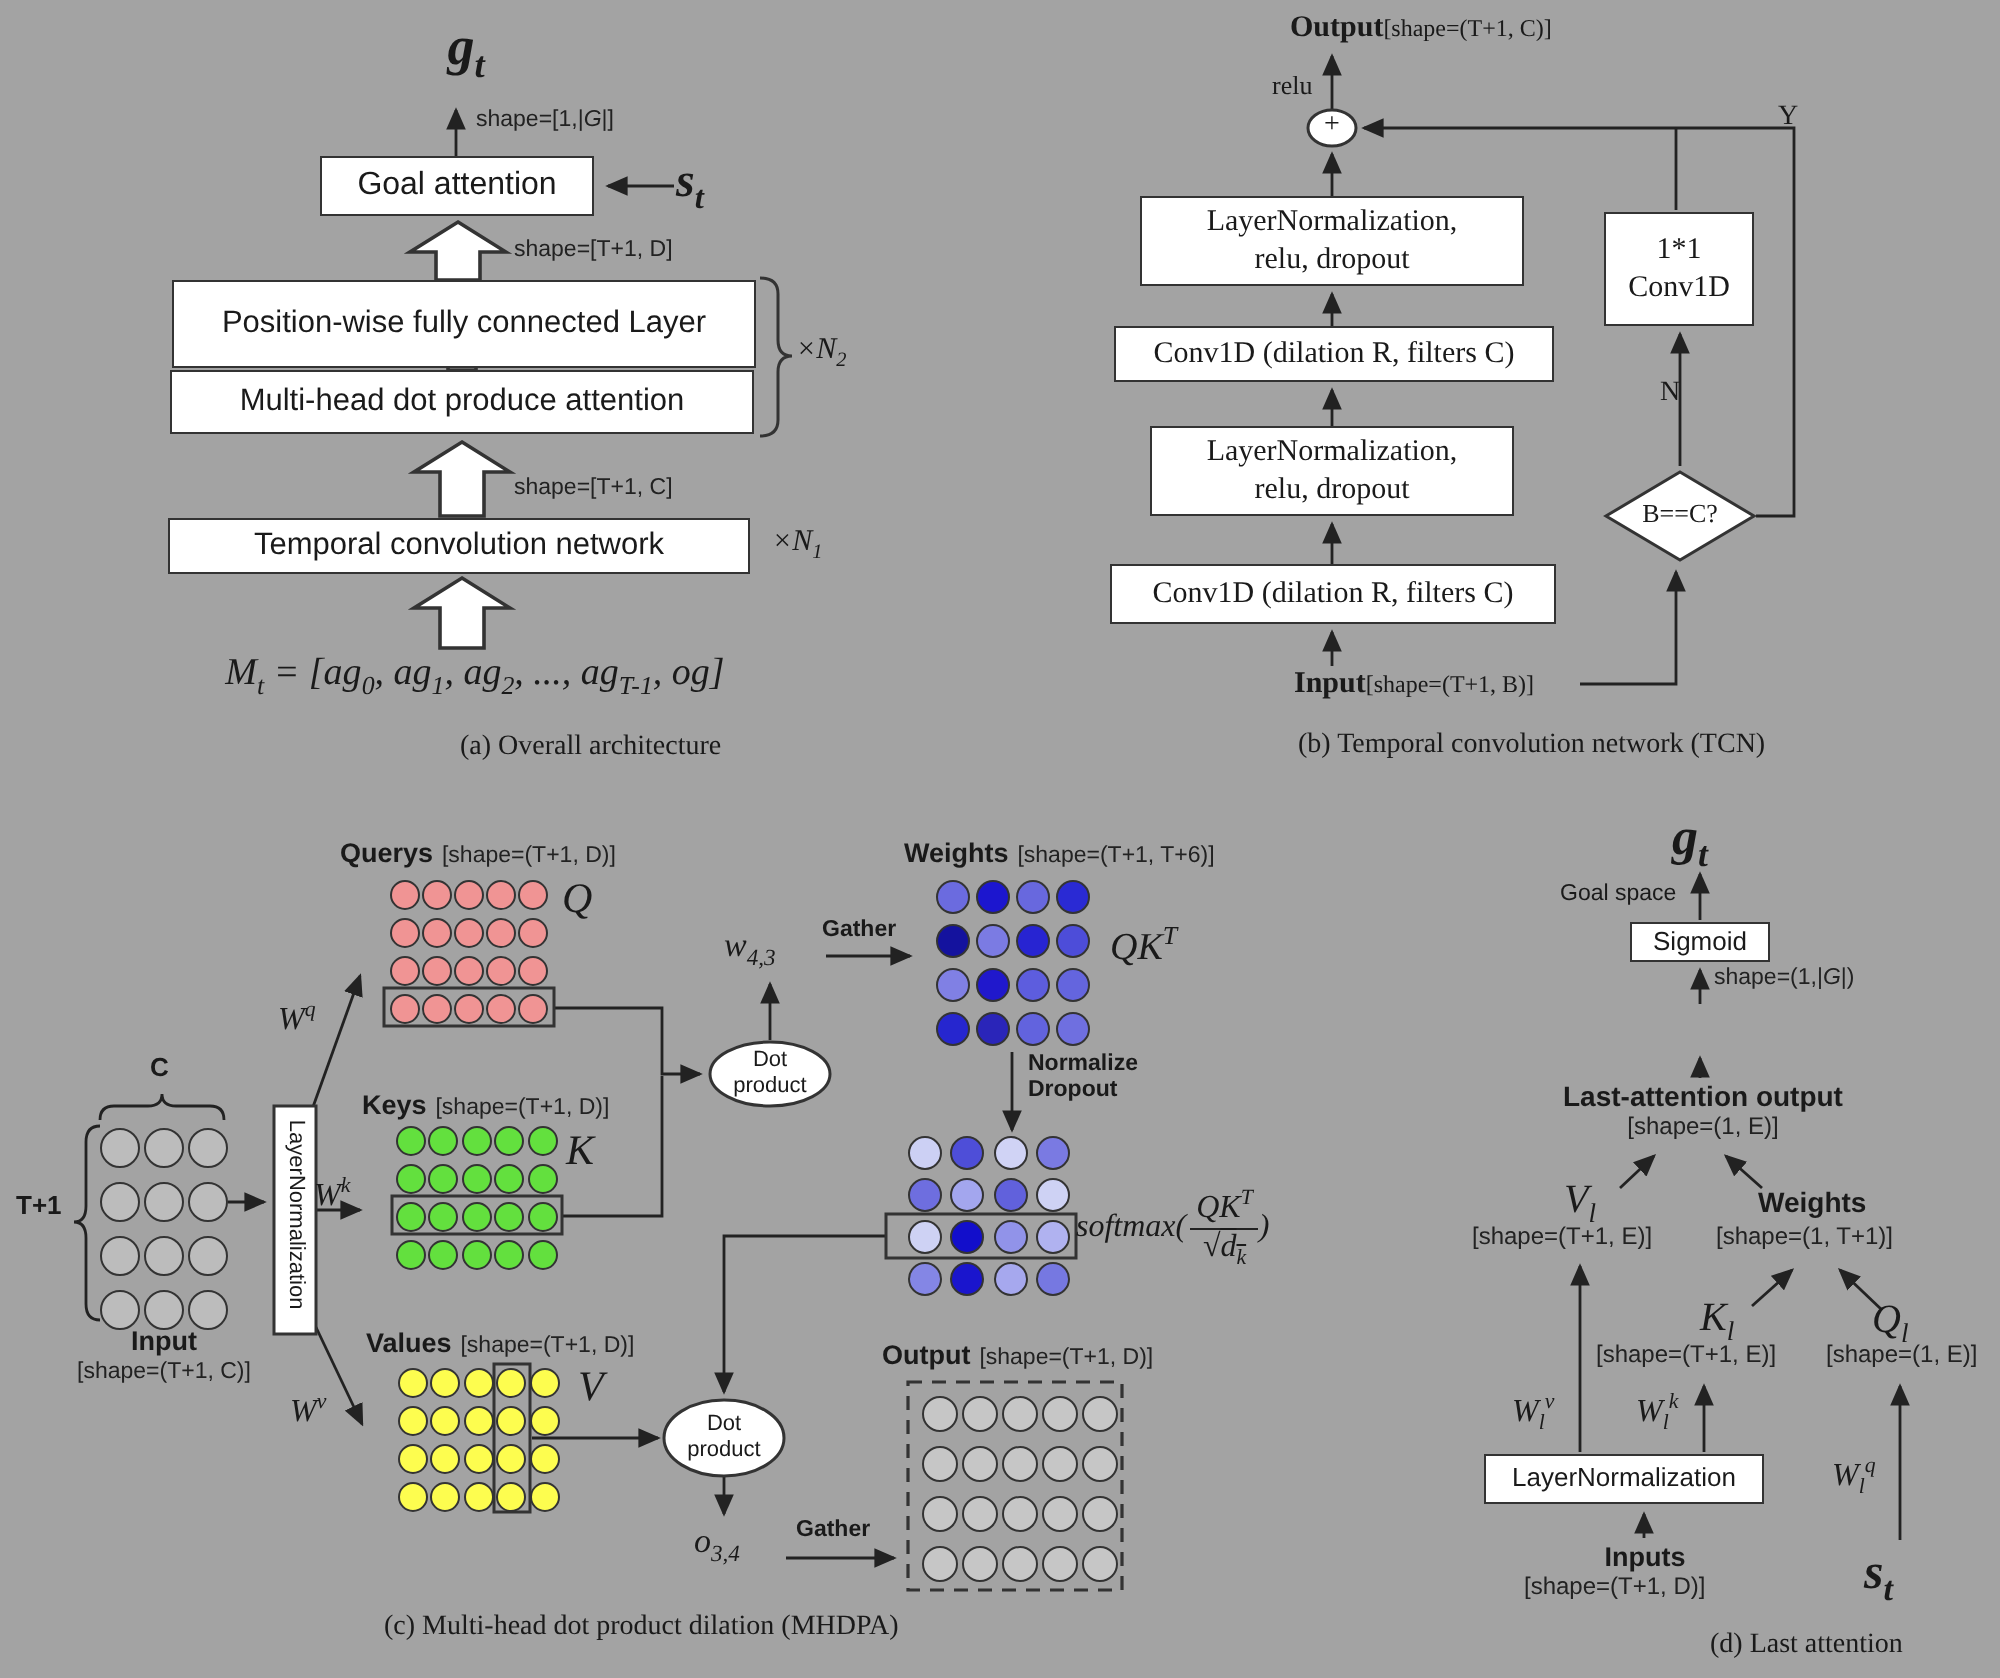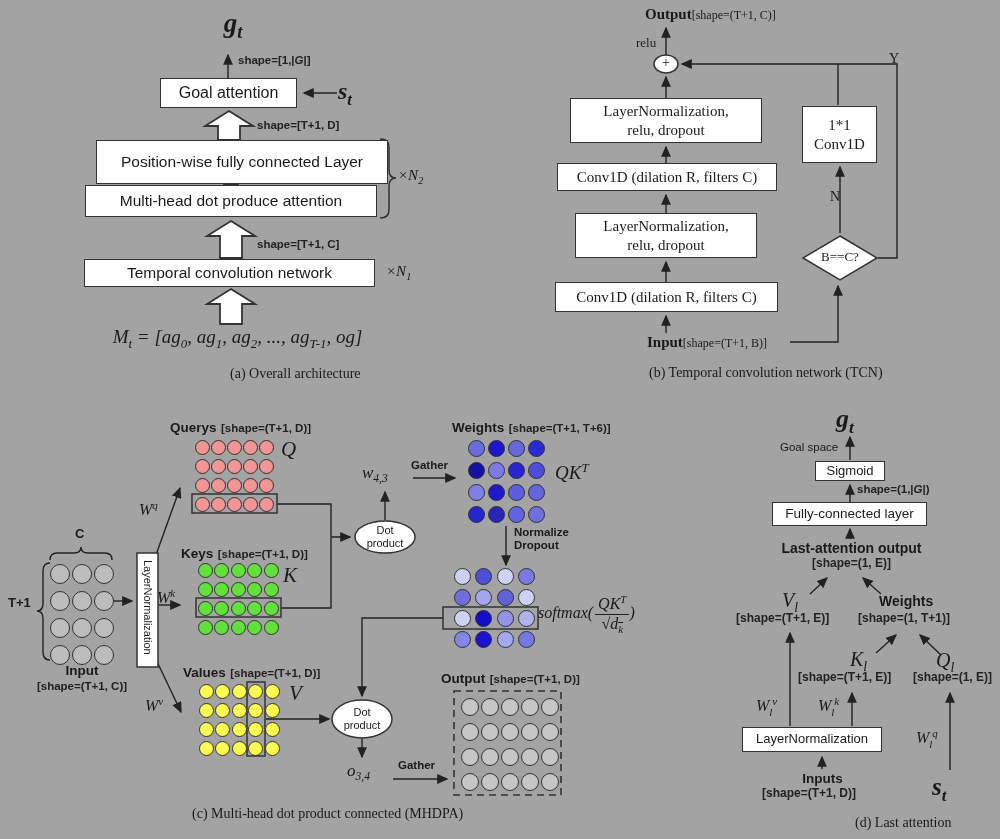--- a/index.html
+++ b/index.html
@@ -6,21 +6,21 @@
   .fig{position:relative;width:1000px;height:839px;background:#a3a3a3;overflow:hidden;
        font-family:"Liberation Sans",sans-serif;color:#1a1a1a}
   .fig svg{position:absolute;left:0;top:0}
   .layer{position:absolute;left:0;top:0;width:100%;height:100%;pointer-events:none}
   .lbl{position:absolute;white-space:nowrap;line-height:1.15}
   .box{position:absolute;border:1.6px solid #333;background:#fff;display:flex;align-items:center;
        justify-content:center;text-align:center;box-sizing:border-box;line-height:1.25}
   .serif{font-family:"Liberation Serif",serif}
   .math{font-family:"Liberation Serif",serif;font-style:italic}
   .bold{font-weight:bold}
-  .shape{font-size:11.5px;font-weight:700;color:#222}
+  .shape{font-size:11.5px;font-weight:400;color:#222}
   .hdr{font-size:13.5px;font-weight:bold}
   .ctr{text-align:center}
   .dot{position:absolute;border-radius:50%;border:1.3px solid #333;box-sizing:border-box}
   sub,sup{font-size:68%}
   .fr{display:inline-block;vertical-align:middle;text-align:center;margin-left:2px}
   .nu{display:block;border-bottom:1.4px solid #222;padding:0 3px}
   .de{display:block}
   .ov{text-decoration:overline}
 </style>
 </head>
@@ -242,21 +242,21 @@
       <span class="dot" style="left: 501px; top: 773px; width: 18px; height: 18px; background: rgb(198, 198, 198);"></span>
       <span class="dot" style="left: 521px; top: 773px; width: 18px; height: 18px; background: rgb(198, 198, 198);"></span>
       <span class="dot" style="left: 541px; top: 773px; width: 18px; height: 18px; background: rgb(198, 198, 198);"></span>
     </div>
 
   <div class="lbl math bold ctr" style="left:203px;top:8px;width:60px;font-size:27px">g<sub>t</sub></div>
   <div class="lbl shape" style="left:238px;top:54px">shape=[1,|<i>G</i>|]</div>
   <div class="box" style="left:160px;top:78px;width:137px;height:30px;font-size:16px">Goal attention</div>
   <div class="lbl math bold" style="left:338px;top:78px;font-size:24px">s<sub>t</sub></div>
   <div class="lbl shape" style="left:257px;top:119px">shape=[T+1, D]</div>
-  <div class="box" style="left:96px;top:140px;width:292px;height:44px;font-size:15.5px">Position-wise fully connected Layer</div>
+  <div class="box" style="left:86px;top:140px;width:292px;height:44px;font-size:15.5px">Position-wise fully connected Layer</div>
   <div class="lbl math" style="left:398px;top:167px;font-size:15px">×N<sub>2</sub></div>
   <div class="box" style="left:85px;top:185px;width:292px;height:32px;font-size:15.5px">Multi-head dot produce attention</div>
   <div class="lbl shape" style="left:257px;top:238px">shape=[T+1, C]</div>
   <div class="box" style="left:84px;top:259px;width:291px;height:28px;font-size:15.5px">Temporal convolution network</div>
   <div class="lbl math" style="left:386px;top:263px;font-size:15px">×N<sub>1</sub></div>
   <div class="lbl math ctr" style="left:80px;top:326px;width:315px;font-size:19px">M<sub>t</sub> = [ag<sub>0</sub>, ag<sub>1</sub>, ag<sub>2</sub>, ..., ag<sub>T-1</sub>, og]</div>
   <div class="lbl serif" style="left:230px;top:366px;font-size:14px">(a) Overall architecture</div>
 
   <div class="lbl" style="left:645px;top:5px">
     <span class="serif bold" style="font-size:15px">Output</span><span class="serif" style="font-size:12px">[shape=(T+1, C)]</span>
@@ -309,27 +309,26 @@
   <div class="lbl math" style="left:555px;top:461px;font-size:19px">QK<sup>T</sup></div>
   <div class="lbl" style="left:514px;top:526px;font-size:11.5px;font-weight:600">Normalize<br>Dropout</div>
   <div class="lbl math" style="left:538px;top:593px;font-size:16px">softmax(<span class="fr"><span class="nu">QK<sup>T</sup></span><span class="de">√<span class="ov">d<sub>k</sub></span></span></span>)</div>
   <div class="lbl" style="left:441px;top:669px">
     <span class="hdr">Output</span>
     <span class="shape">[shape=(T+1, D)]</span>
   </div>
   <div class="lbl ctr" style="left:332px;top:706px;width:60px;font-size:11px">Dot<br>product</div>
   <div class="lbl math" style="left:347px;top:761px;font-size:17px">o<sub>3,4</sub></div>
   <div class="lbl" style="left:398px;top:759px;font-size:11.5px;font-weight:600">Gather</div>
-  <div class="lbl serif" style="left:192px;top:806px;font-size:14px">(c) Multi-head dot product connected (MHDPA)</div>
+  <div class="lbl serif" style="left:192px;top:806px;font-size:14px">(c) Multi-head dot product dilation (MHDPA)</div>
 
   <div class="lbl math bold" style="left:836px;top:404px;font-size:26px">g<sub>t</sub></div>
   <div class="lbl" style="left:780px;top:441px;font-size:11.5px">Goal space</div>
   <div class="box" style="left:815px;top:461px;width:70px;height:20px;font-size:13px">Sigmoid</div>
   <div class="lbl shape" style="left:857px;top:483px">shape=(1,|<i>G</i>|)</div>
-  <div class="box" style="left:772px;top:502px;width:155px;height:24px;font-size:13.5px">Fully-connected layer</div>
   <div class="lbl ctr" style="left:770px;top:540px;width:163px;font-size:14px;font-weight:bold">Last-attention output</div>
   <div class="lbl ctr shape" style="left:770px;top:557px;width:163px;font-size:12px">[shape=(1, E)]</div>
   <div class="lbl math" style="left:782px;top:589px;font-size:20px">V<sub>l</sub></div>
   <div class="lbl shape" style="left:736px;top:612px;font-size:12px">[shape=(T+1, E)]</div>
   <div class="lbl" style="left:879px;top:593px;font-size:14px;font-weight:bold">Weights</div>
   <div class="lbl shape" style="left:858px;top:612px;font-size:12px">[shape=(1, T+1)]</div>
   <div class="lbl math" style="left:850px;top:648px;font-size:20px">K<sub>l</sub></div>
   <div class="lbl shape" style="left:798px;top:671px;font-size:12px">[shape=(T+1, E)]</div>
   <div class="lbl math" style="left:936px;top:649px;font-size:20px">Q<sub>l</sub></div>
   <div class="lbl shape" style="left:913px;top:671px;font-size:12px">[shape=(1, E)]</div>

